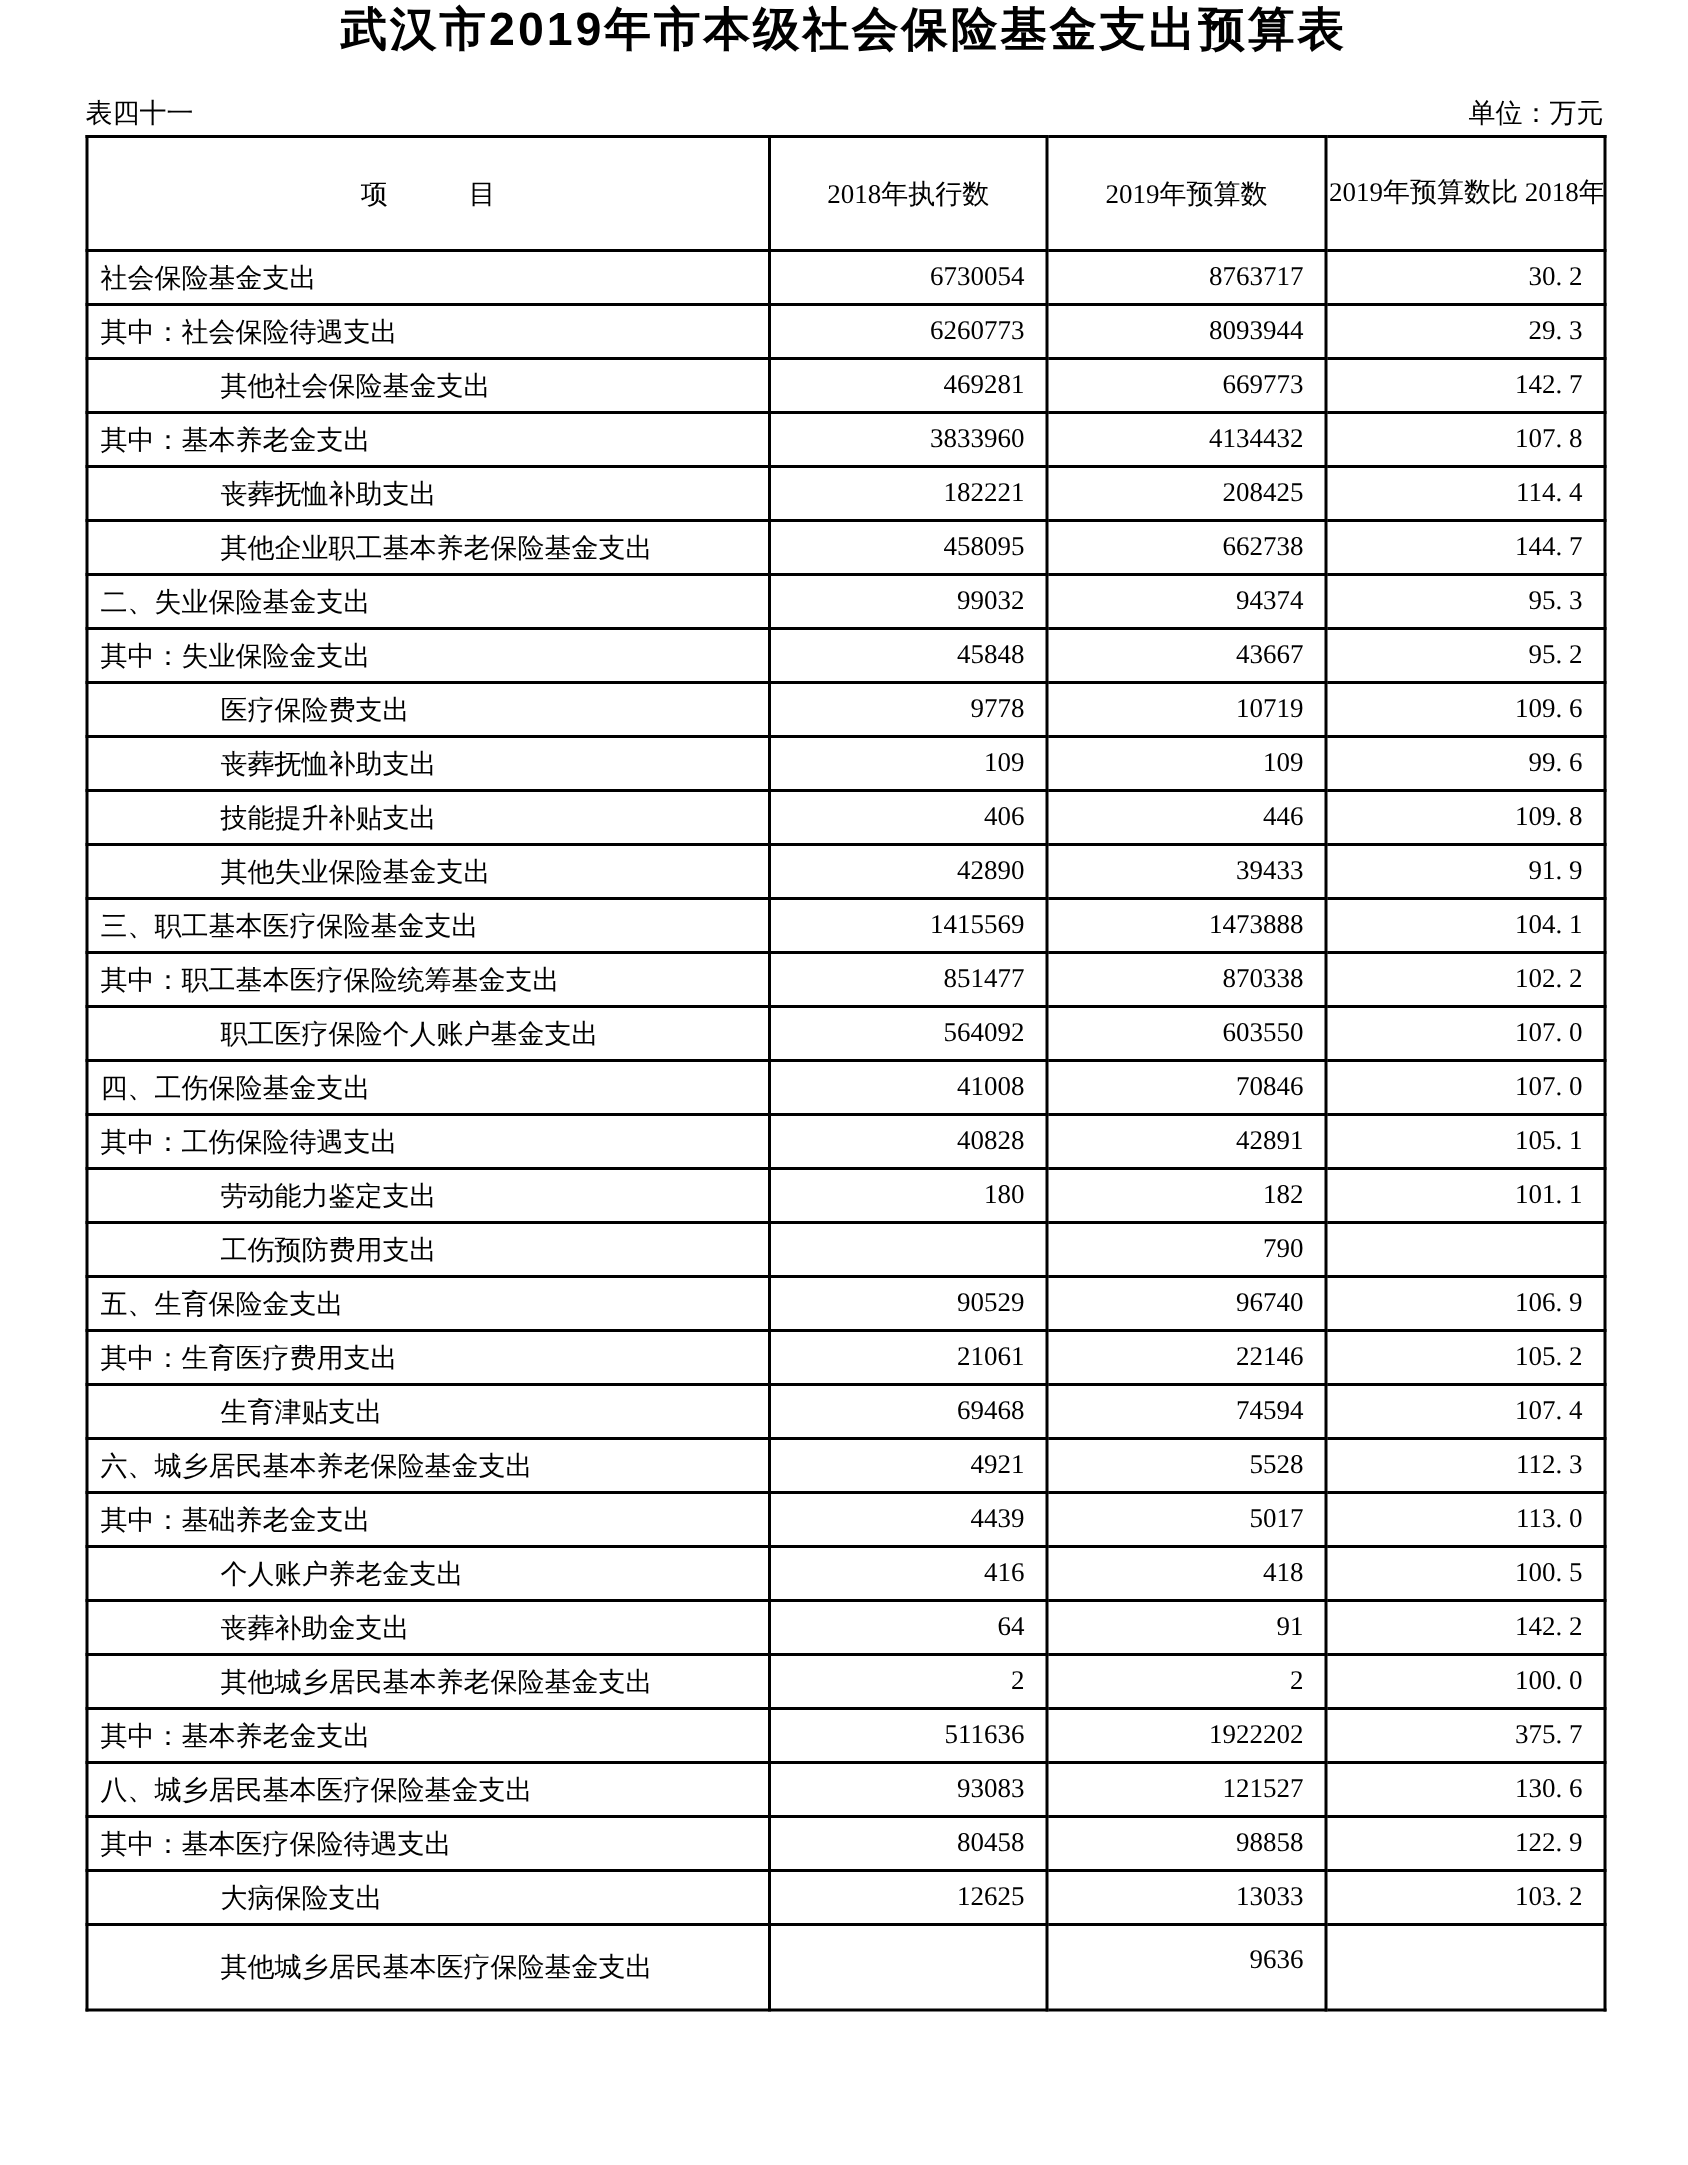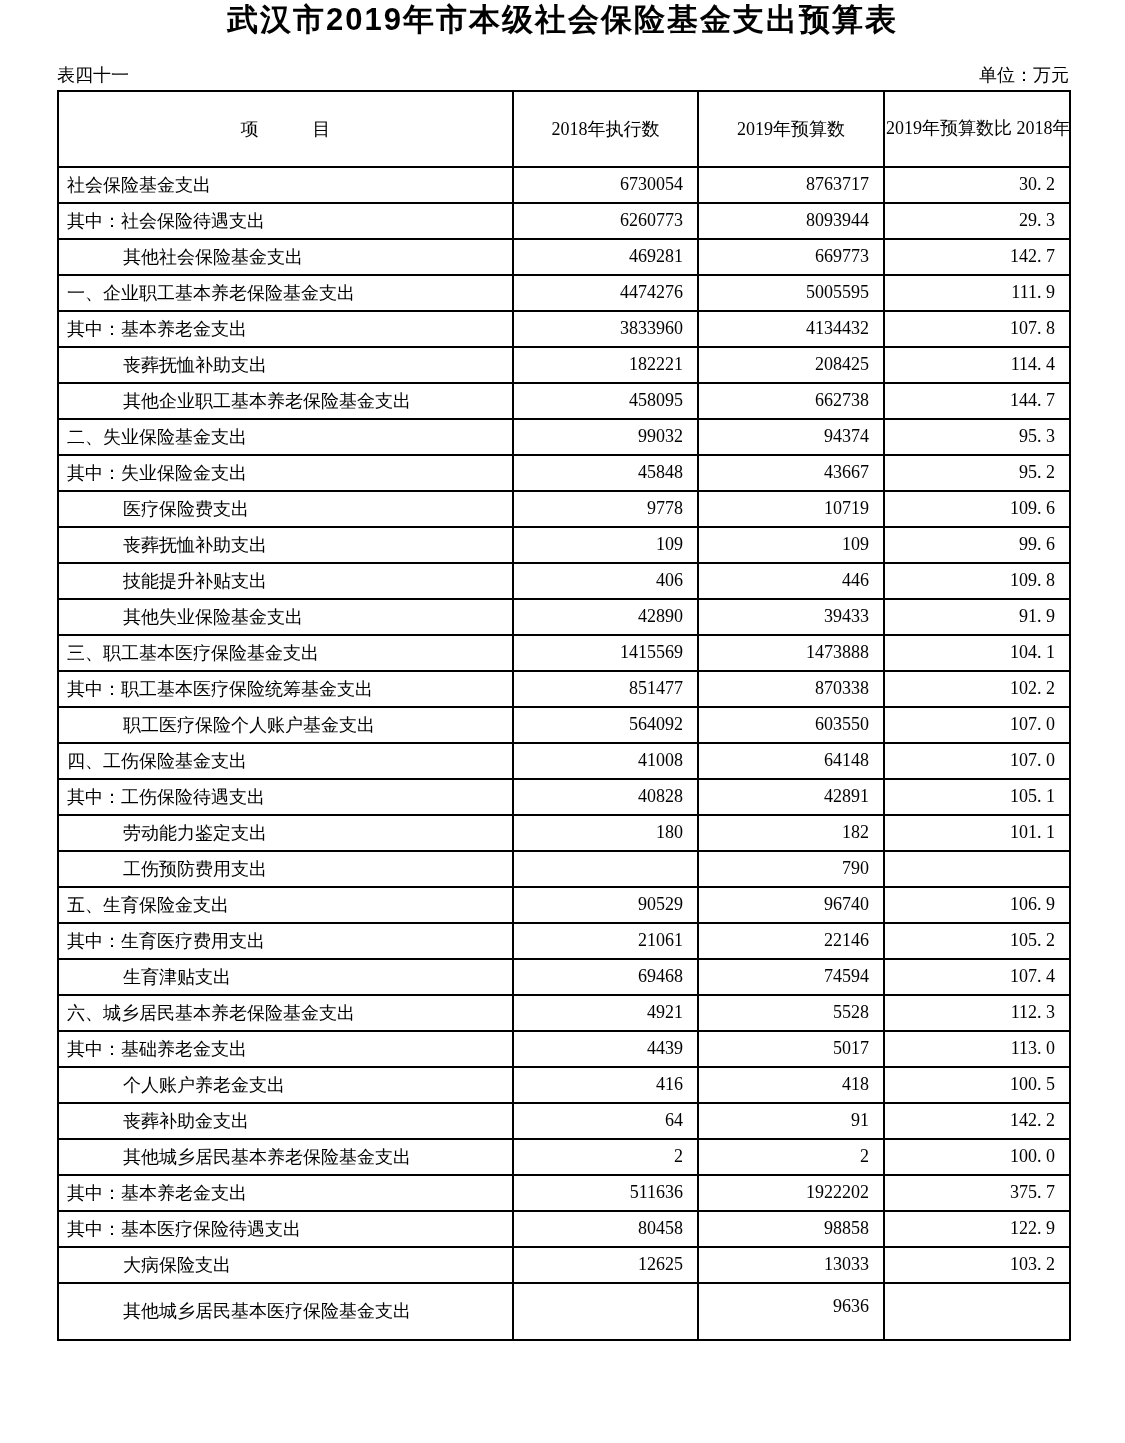--- a/index.html
+++ b/index.html
@@ -61,21 +61,21 @@
   }
   table.budget tbody td {
     height: 32px;
     vertical-align: middle;
   }
   td.label-cell {
     text-align: left;
     padding-left: 8px;
   }
   td.label-cell.indent {
-    padding-left: 64px;
+    padding-left: 88px;
   }
   td.num-cell {
     text-align: right;
     padding-right: 14px;
   }
   tr.tall td {
     height: 44px;
     margin-top: 31px;
   }
   tr.tall td.num-cell {
@@ -126,26 +126,20 @@
             <td class="num-cell">8093944</td>
             <td class="num-cell">29. 3</td>
           </tr>
           <tr>
             <td class="label-cell indent">其他社会保险基金支出</td>
             <td class="num-cell">469281</td>
             <td class="num-cell">669773</td>
             <td class="num-cell">142. 7</td>
           </tr>
           <tr>
-            <td class="label-cell">一、企业职工基本养老保险基金支出</td>
-            <td class="num-cell">4474276</td>
-            <td class="num-cell">5005595</td>
-            <td class="num-cell">111. 9</td>
-          </tr>
-          <tr>
             <td class="label-cell">其中：基本养老金支出</td>
             <td class="num-cell">3833960</td>
             <td class="num-cell">4134432</td>
             <td class="num-cell">107. 8</td>
           </tr>
           <tr>
             <td class="label-cell indent">丧葬抚恤补助支出</td>
             <td class="num-cell">182221</td>
             <td class="num-cell">208425</td>
             <td class="num-cell">114. 4</td>
@@ -206,21 +200,21 @@
           </tr>
           <tr>
             <td class="label-cell indent">职工医疗保险个人账户基金支出</td>
             <td class="num-cell">564092</td>
             <td class="num-cell">603550</td>
             <td class="num-cell">107. 0</td>
           </tr>
           <tr>
             <td class="label-cell">四、工伤保险基金支出</td>
             <td class="num-cell">41008</td>
-            <td class="num-cell">64148</td>
+            <td class="num-cell">70846</td>
             <td class="num-cell">107. 0</td>
           </tr>
           <tr>
             <td class="label-cell">其中：工伤保险待遇支出</td>
             <td class="num-cell">40828</td>
             <td class="num-cell">42891</td>
             <td class="num-cell">105. 1</td>
           </tr>
           <tr>
             <td class="label-cell indent">劳动能力鉴定支出</td>
@@ -280,20 +274,26 @@
             <td class="label-cell indent">其他城乡居民基本养老保险基金支出</td>
             <td class="num-cell">2</td>
             <td class="num-cell">2</td>
             <td class="num-cell">100. 0</td>
           </tr>
           <tr>
             <td class="label-cell">其中：基本养老金支出</td>
             <td class="num-cell">511636</td>
             <td class="num-cell">1922202</td>
             <td class="num-cell">375. 7</td>
+          </tr>
+          <tr>
+            <td class="label-cell">八、城乡居民基本医疗保险基金支出</td>
+            <td class="num-cell">93083</td>
+            <td class="num-cell">121527</td>
+            <td class="num-cell">130. 6</td>
           </tr>
           <tr>
             <td class="label-cell">其中：基本医疗保险待遇支出</td>
             <td class="num-cell">80458</td>
             <td class="num-cell">98858</td>
             <td class="num-cell">122. 9</td>
           </tr>
           <tr>
             <td class="label-cell indent">大病保险支出</td>
             <td class="num-cell">12625</td>

